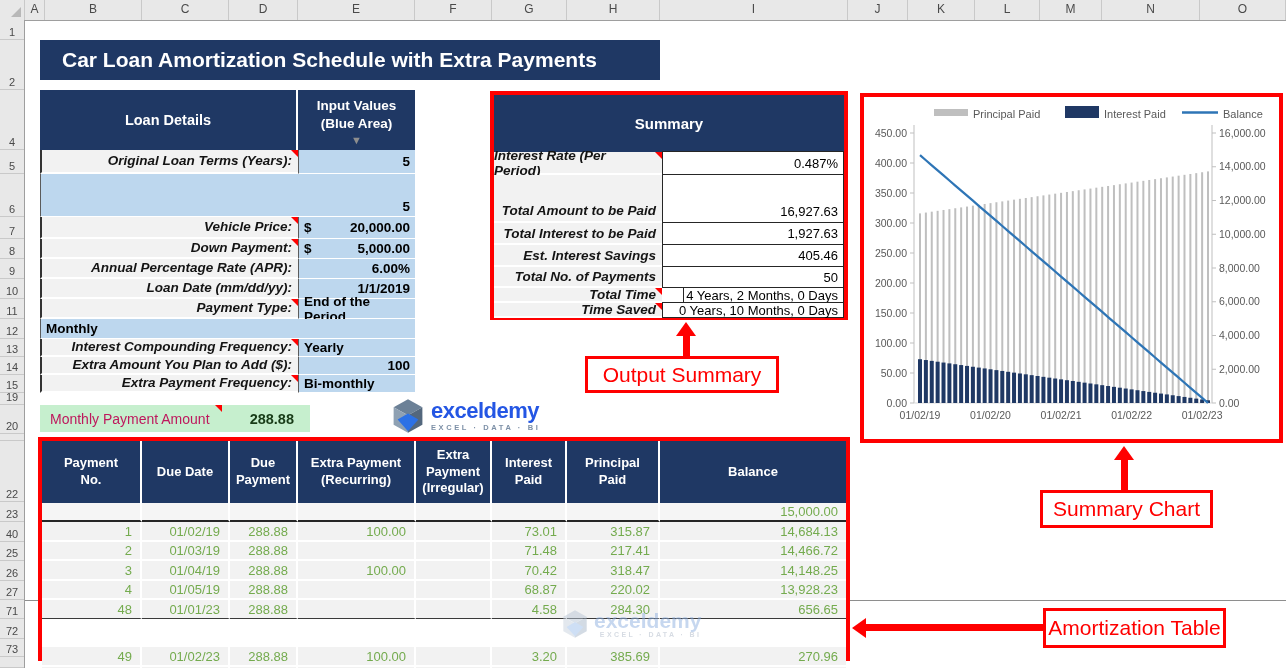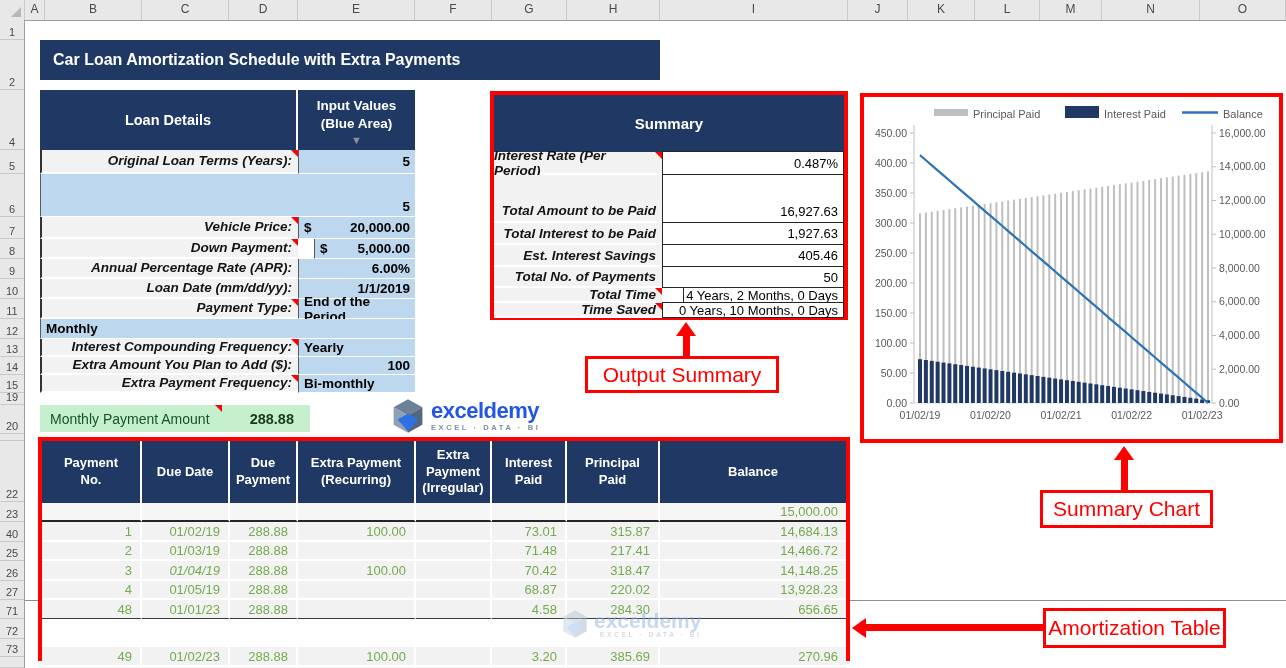--- a/index.html
+++ b/index.html
@@ -11,21 +11,21 @@
   .corner{position:absolute;left:0;top:0;width:25px;height:20px;border-right:1px solid #C9C9C9;box-sizing:border-box}
   .corner::after{content:"";position:absolute;right:3px;bottom:3px;border-left:10px solid transparent;border-bottom:10px solid #B8B8B8}
   .col-letter{position:absolute;top:0;height:20px;line-height:19px;text-align:center;font-size:12px;color:#4a4a4a;
               border-right:1px solid #C9C9C9;box-sizing:border-box}
   .row-gutter{position:absolute;left:0;top:20px;width:25px;height:648px;background:#E8E8E8;
               border-right:1px solid #9E9E9E;box-sizing:border-box;z-index:6}
   .row-num{position:absolute;left:0;width:24px;display:flex;align-items:flex-end;justify-content:center;
            font-size:11px;color:#4a4a4a;border-bottom:1px solid #C9C9C9;box-sizing:border-box;padding-bottom:1px}
   
   .title-bar{position:absolute;left:40px;top:40px;width:620px;height:40px;background:#1F3864;color:#fff;
-             font-weight:bold;font-size:16px;display:flex;align-items:center;padding-left:13px;box-sizing:border-box;z-index:2}
+             font-weight:bold;font-size:21px;display:flex;align-items:center;padding-left:22px;box-sizing:border-box;z-index:2}
   
   .loan{position:absolute;left:40px;top:90px;width:375px;z-index:2}
   .loan-head{display:flex;height:60px}
   .lh-left{width:256px;background:#1F3864;color:#fff;font-weight:bold;font-size:14.5px;
            display:flex;align-items:center;justify-content:center;margin-right:2px}
   .lh-right{flex:1;background:#1F3864;color:#fff;font-weight:bold;font-size:13.5px;text-align:center;
             padding-top:7px;line-height:1.3;box-sizing:border-box}
   .tri{color:#8e8e8e;font-size:11px;line-height:1;margin-top:3px}
   .loan-row{display:flex}
   .loan-lbl{width:258px;background:#F2F2F2;border-left:2px solid #333;border-bottom:2px solid #fff;
@@ -35,21 +35,21 @@
             font-size:13.5px;font-weight:bold;color:#000;display:flex;align-items:center;
             box-sizing:border-box;padding:0 5px}
   .loan-val.right{justify-content:flex-end}
   .loan-val.left{justify-content:flex-start}
   .loan-val.money{justify-content:space-between}
   .loan-val.bottom,.loan-lbl.bottom{align-items:flex-end;padding-bottom:2px}
   .note{position:absolute;top:0;right:0;width:0;height:0;border-left:7px solid transparent;border-top:7px solid #FF0000}
   
   .green-bar{position:absolute;left:40px;top:405px;width:270px;height:27px;background:#C6EFCE;
              display:flex;align-items:center;padding:0 16px 0 10px;box-sizing:border-box;z-index:2}
-  .gb-label{color:#14532d;font-size:14px;flex:1;position:relative;height:100%;display:flex;align-items:center}
+  .gb-label{color:#be185d;font-size:14px;flex:1;position:relative;height:100%;display:flex;align-items:center}
   .gb-label .note{right:28px}
   .gb-value{color:#173B17;font-weight:bold;font-size:14.5px}
   
   .logo{position:absolute;left:392px;top:398px;height:36px;display:flex;align-items:center;gap:7px;z-index:2}
   .logo-word{color:#2456E4;font-weight:bold;font-size:22px;line-height:1;letter-spacing:-0.5px}
   .logo-tag{color:#7C8FA6;font-size:7.5px;letter-spacing:2.6px;font-weight:bold;text-align:right;margin-top:1px}
   
   .frame{position:absolute;border:4px solid #FF0000;background:#fff;box-sizing:border-box;z-index:2}
   .summary-frame{left:490px;top:91px;width:358px;height:229px}
   .sum-head{height:57px;background:#1F3864;color:#fff;font-weight:bold;font-size:15px;
@@ -175,21 +175,21 @@
       <div class="loan-row" style="height: 22px;">
         <div class="loan-lbl">
           <span>Vehicle Price:</span>
           <div class="note"></div>
         </div>
         <div class="loan-val money">
           <span>$</span>
           <span>20,000.00</span>
         </div>
       </div>
-      <div class="loan-row" style="height: 20px; gap: 16px;">
+      <div class="loan-row" style="height: 20px;">
         <div class="loan-lbl">
           <span>Down Payment:</span>
           <div class="note"></div>
         </div>
         <div class="loan-val money">
           <span>$</span>
           <span>5,000.00</span>
         </div>
       </div>
       <div class="loan-row" style="height: 20px;">
@@ -518,21 +518,21 @@
         <div class="am-c" style="flex: 0 0 88px; width: 88px;">01/03/19</div>
         <div class="am-c" style="flex: 0 0 68px; width: 68px;">288.88</div>
         <div class="am-c" style="flex: 0 0 118px; width: 118px;"></div>
         <div class="am-c" style="flex: 0 0 76px; width: 76px;"></div>
         <div class="am-c" style="flex: 0 0 75px; width: 75px;">71.48</div>
         <div class="am-c" style="flex: 0 0 93px; width: 93px;">217.41</div>
         <div class="am-c" style="flex: 0 0 186px; width: 186px;">14,466.72</div>
       </div>
       <div class="am-row r3" style="height: 20px;">
         <div class="am-c" style="flex: 0 0 100px; width: 100px;">3</div>
-        <div class="am-c" style="flex: 0 0 88px; width: 88px; font-style: italic;">01/04/19</div>
+        <div class="am-c" style="flex: 0 0 88px; width: 88px;">01/04/19</div>
         <div class="am-c" style="flex: 0 0 68px; width: 68px;">288.88</div>
         <div class="am-c" style="flex: 0 0 118px; width: 118px;">100.00</div>
         <div class="am-c" style="flex: 0 0 76px; width: 76px;"></div>
         <div class="am-c" style="flex: 0 0 75px; width: 75px;">70.42</div>
         <div class="am-c" style="flex: 0 0 93px; width: 93px;">318.47</div>
         <div class="am-c" style="flex: 0 0 186px; width: 186px;">14,148.25</div>
       </div>
       <div class="am-row r4" style="height: 19px;">
         <div class="am-c" style="flex: 0 0 100px; width: 100px;">4</div>
         <div class="am-c" style="flex: 0 0 88px; width: 88px;">01/05/19</div>

